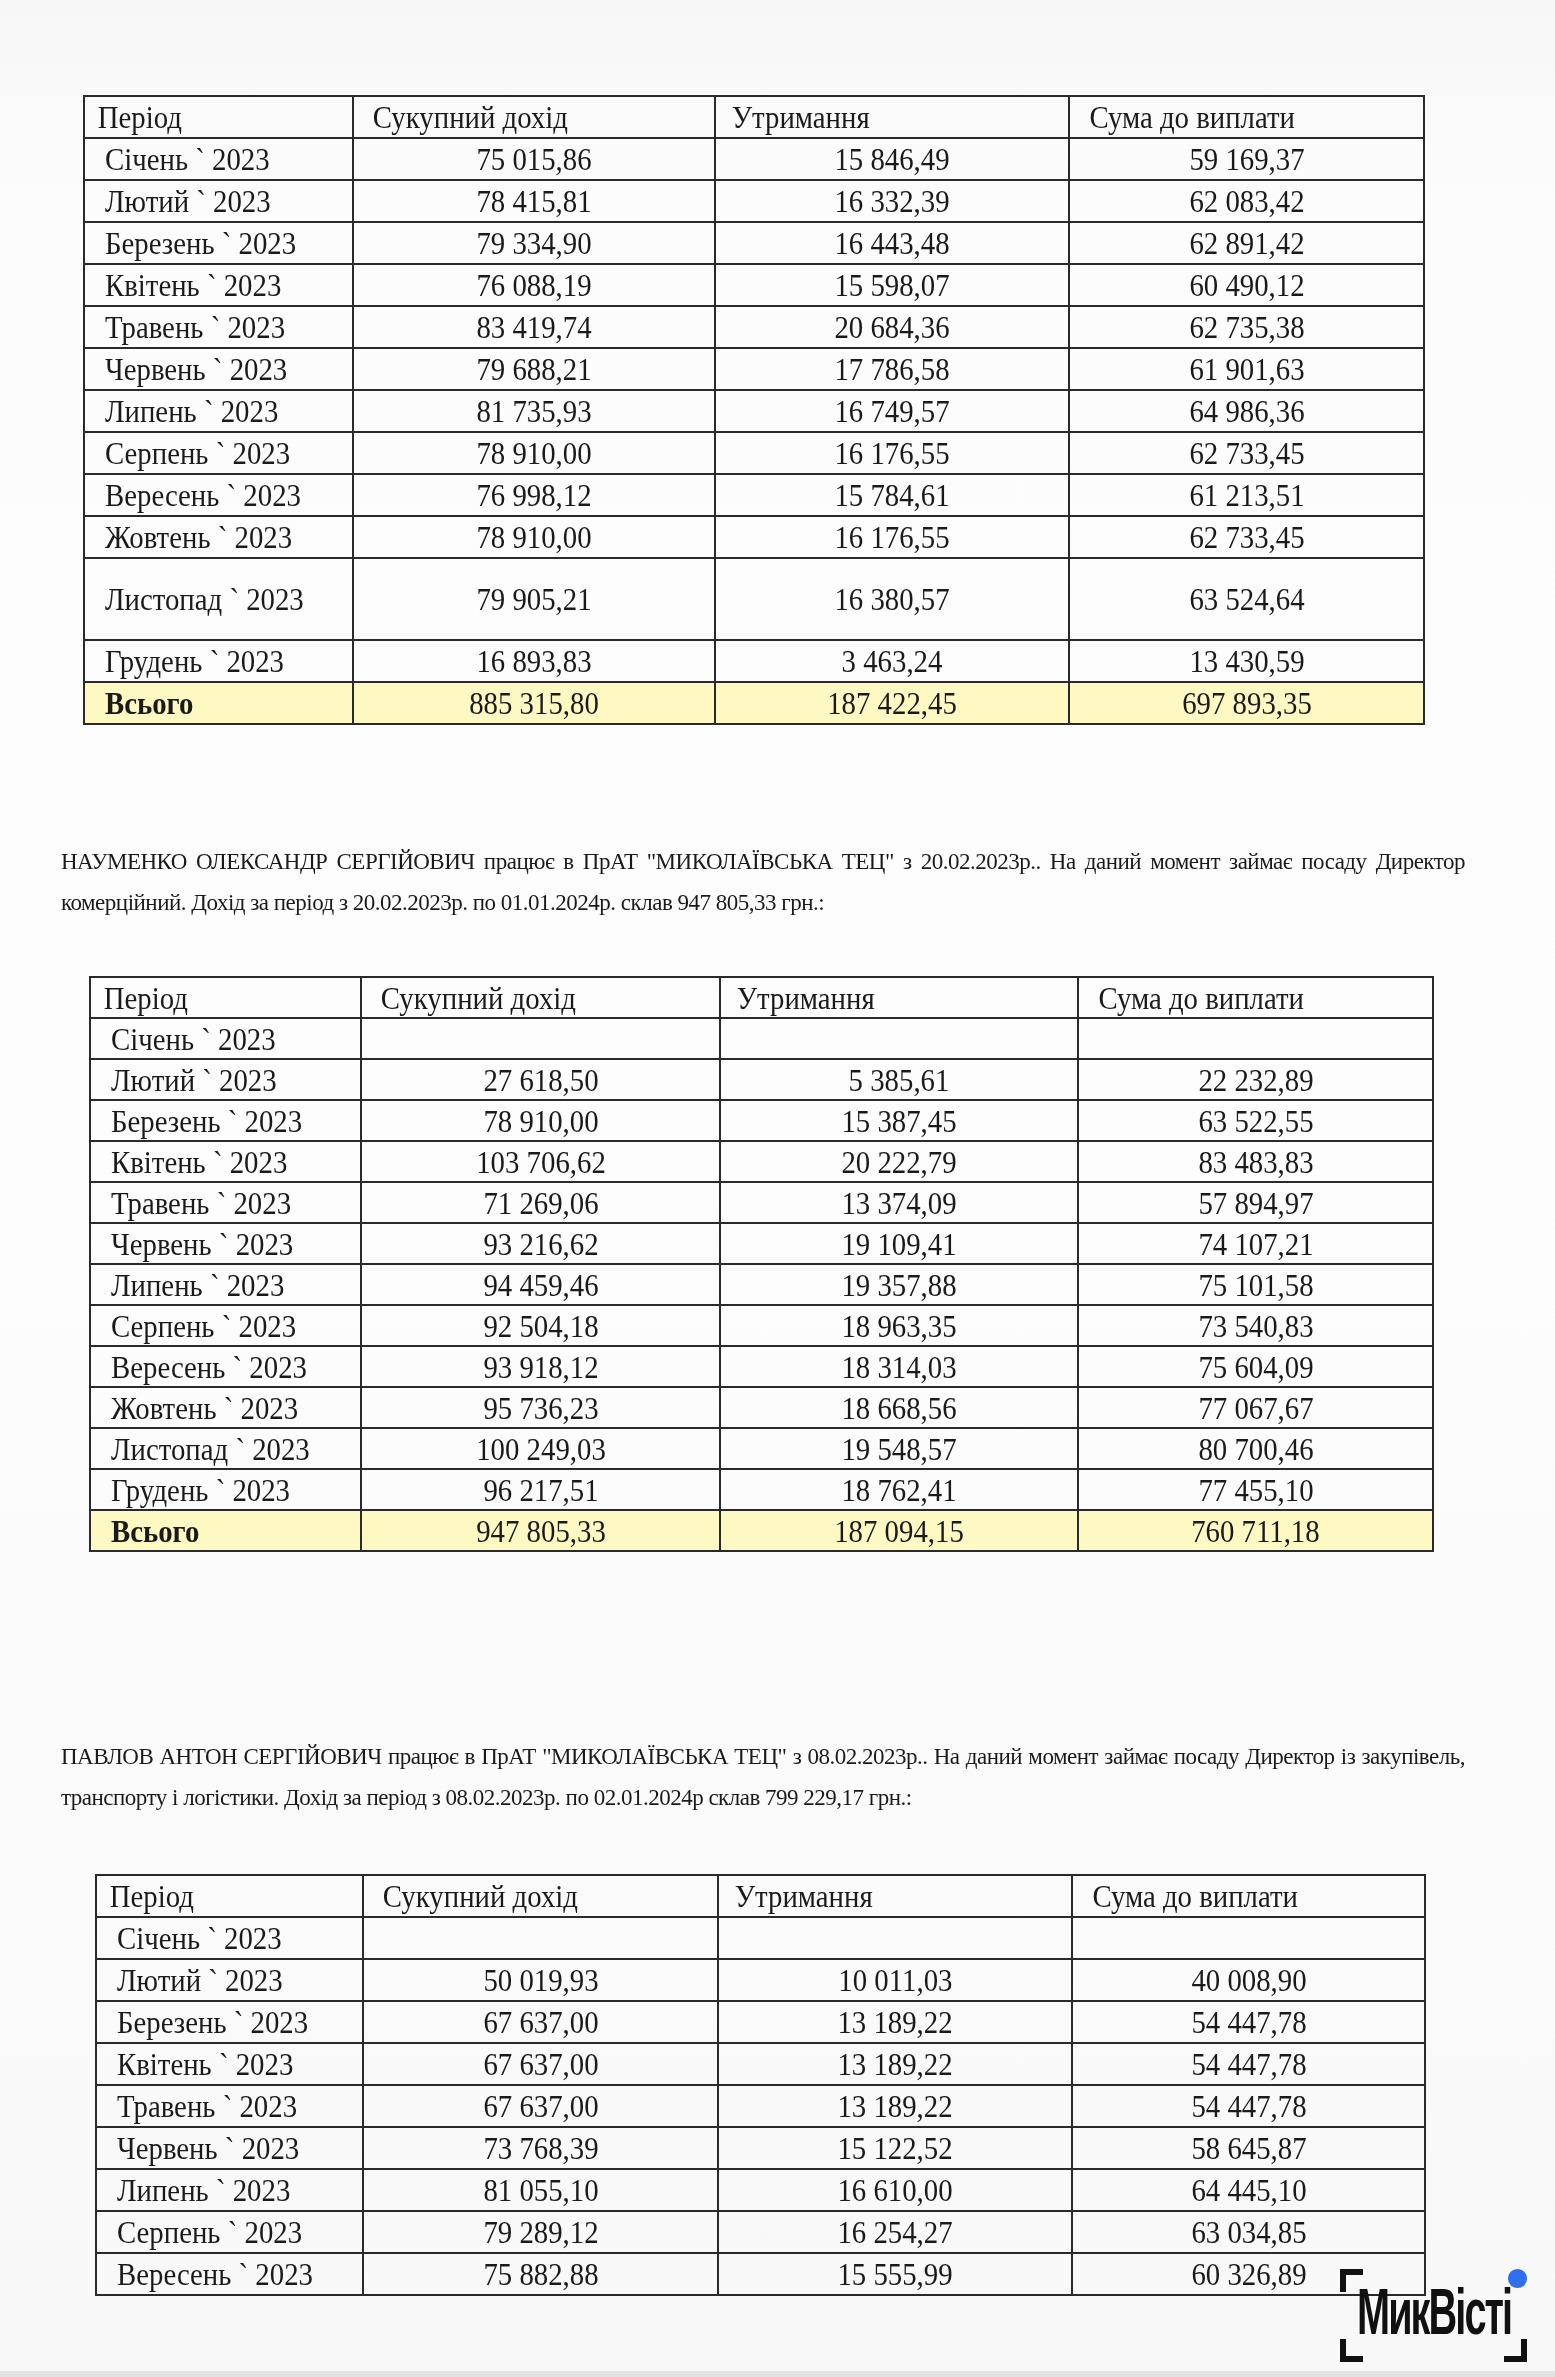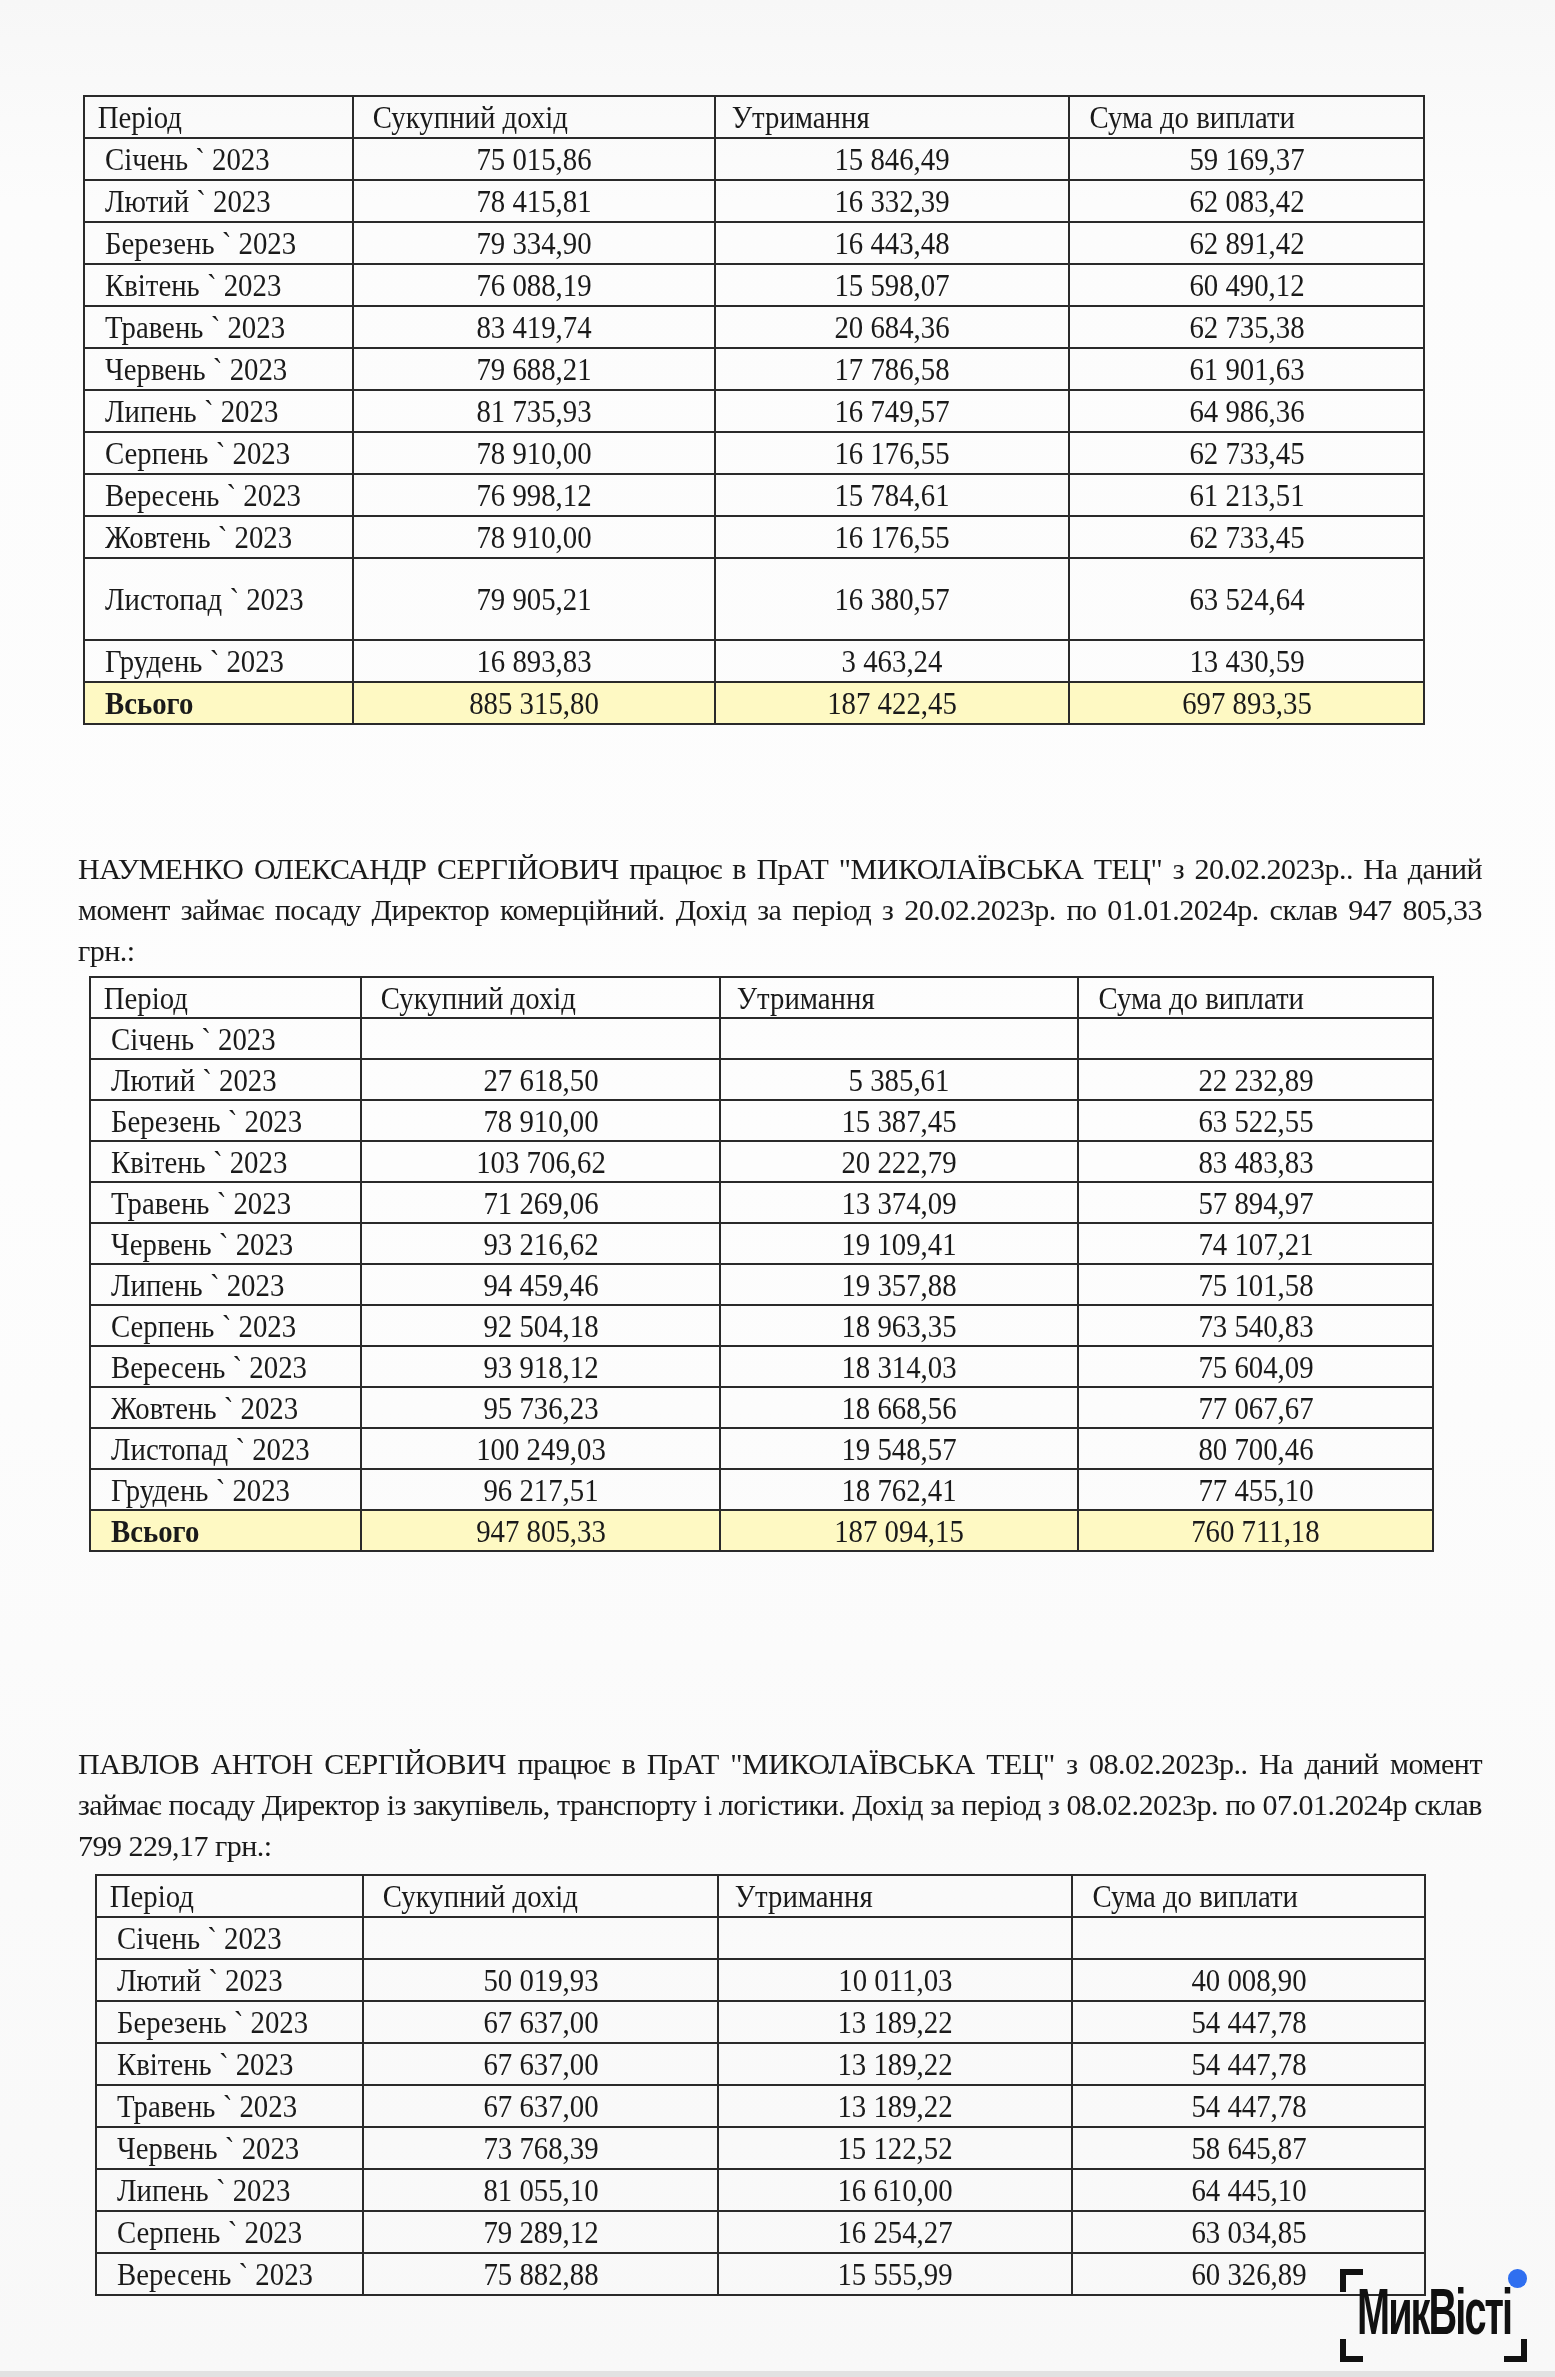--- a/index.html
+++ b/index.html
@@ -32,22 +32,22 @@
   #t1 { left:83px; top:95px; width:1341px; }
   #t1 col.c1 { width:269px; } #t1 col.c2 { width:362px; } #t1 col.c3 { width:354px; } #t1 col.c4 { width:355px; }
   #t1 tr { height:42px; } #t1 tr.tall { height:82px; }
   #t2 { left:89px; top:976px; width:1343px; }
   #t2 col.c1 { width:271px; } #t2 col.c2 { width:359px; } #t2 col.c3 { width:358px; } #t2 col.c4 { width:355px; }
   #t2 tr { height:41px; }
   #t3 { left:95px; top:1874px; width:1329px; }
   #t3 col.c1 { width:267px; } #t3 col.c2 { width:355px; } #t3 col.c3 { width:354px; } #t3 col.c4 { width:353px; }
   #t3 tr { height:42px; }
   .para {
-    position:absolute; left:78px; width:1404px;
-    font-size:30px; line-height:41px; text-align:justify;
+    position:absolute; left:61px; width:1404px;
+    font-size:23px; line-height:41px; text-align:justify;
     text-align-last:left; letter-spacing:-0.5px;
   }
   #p1 { top:818px; }
   #p2 { top:1713px; }
   .logo {
     position:absolute; left:1340px; top:2269px; width:187px; height:93px;
   }
   .logo .br { position:absolute; width:17px; height:17px; border-color:#111; border-style:solid; }
   .logo .tl { left:0; top:0; border-width:6.2px 0 0 6.2px; }
   .logo .bl { left:0; bottom:0; border-width:0 0 6.2px 6.2px; }
@@ -257,21 +257,21 @@
   <tfoot>
     <tr class="total">
       <td class="period"><span class="cond">Всього</span></td>
       <td class="num"><span class="cond">947 805,33</span></td>
       <td class="num"><span class="cond">187 094,15</span></td>
       <td class="num"><span class="cond">760 711,18</span></td>
     </tr>
   </tfoot>
 </table>
 
-<p class="para" id="p2">ПАВЛОВ АНТОН СЕРГІЙОВИЧ працює в ПрАТ "МИКОЛАЇВСЬКА ТЕЦ" з 08.02.2023р.. На даний момент займає посаду Директор із закупівель, транспорту і логістики. Дохід за період з 08.02.2023р. по 07.01.2024р склав  799 229,17 грн.:</p>
+<p class="para" id="p2">ПАВЛОВ АНТОН СЕРГІЙОВИЧ працює в ПрАТ "МИКОЛАЇВСЬКА ТЕЦ" з 08.02.2023р.. На даний момент займає посаду Директор із закупівель, транспорту і логістики. Дохід за період з 08.02.2023р. по 02.01.2024р склав  799 229,17 грн.:</p>
 
 <table class="income" id="t3">
   <colgroup>
       <col class="c1">
       <col class="c2">
       <col class="c3">
       <col class="c4">
     </colgroup>
   <thead>
     <tr>

